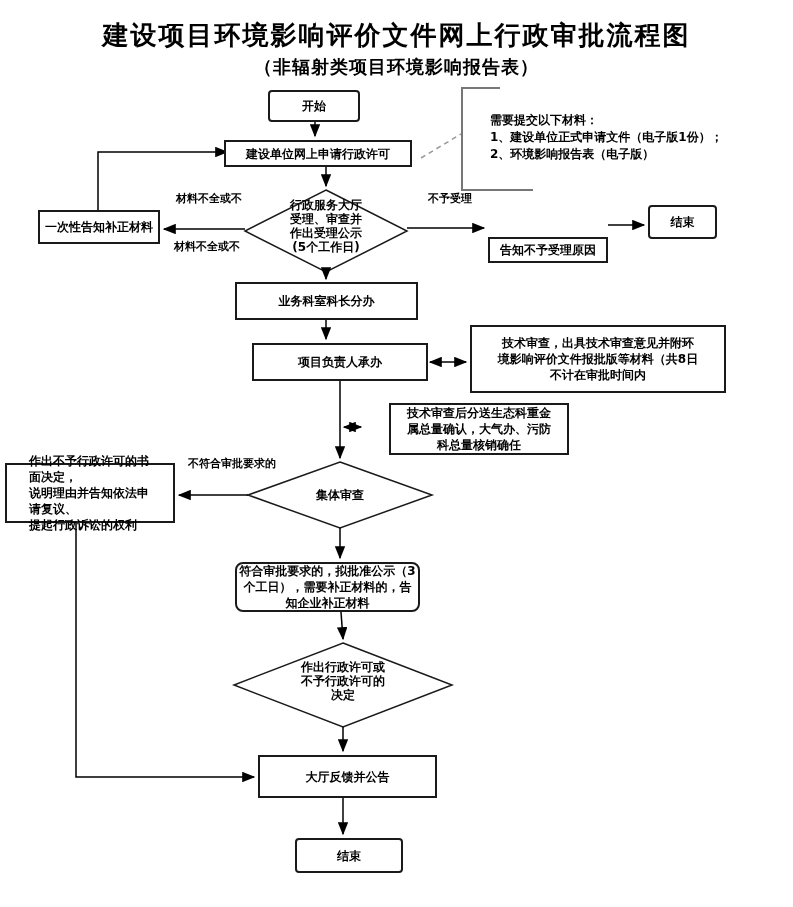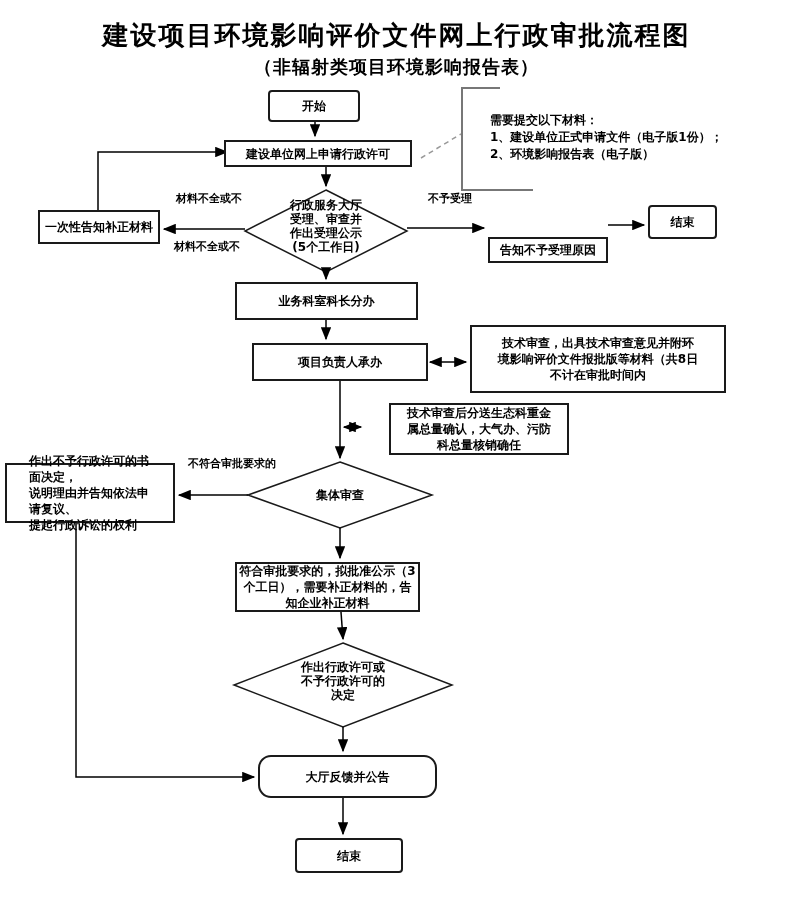--- a/index.html
+++ b/index.html
@@ -120,25 +120,25 @@
 科总量核销确任</div>
 
   <div class="dtext" style="left:280px;top:488px;width:120px;">集体审查</div>
 
   <div class="elabel" style="left:188px;top:456px;">不符合审批要求的</div>
 
   <div class="node left-align" style="left:5px;top:463px;width:170px;height:60px;">作出不予行政许可的书面决定，
 说明理由并告知依法申请复议、
 提起行政诉讼的权利</div>
 
-  <div class="node" style="left:235px;top:562px;width:185px;height:50px;">符合审批要求的，拟批准公示（3
+  <div class="node" style="left:235px;top:562px;width:185px;height:50px;border-radius:8px;">符合审批要求的，拟批准公示（3
 个工日），需要补正材料的，告
 知企业补正材料</div>
 
   <div class="dtext" style="left:283px;top:660px;width:120px;">作出行政许可或
 不予行政许可的
 决定</div>
 
-  <div class="node" style="left:258px;top:755px;width:179px;height:43px;border-radius:13px;">大厅反馈并公告</div>
+  <div class="node" style="left:258px;top:755px;width:179px;height:43px;">大厅反馈并公告</div>
 
   <div class="node rounded" style="left:295px;top:838px;width:108px;height:35px;">结束</div>
 
 </div>
 
 </body></html>

